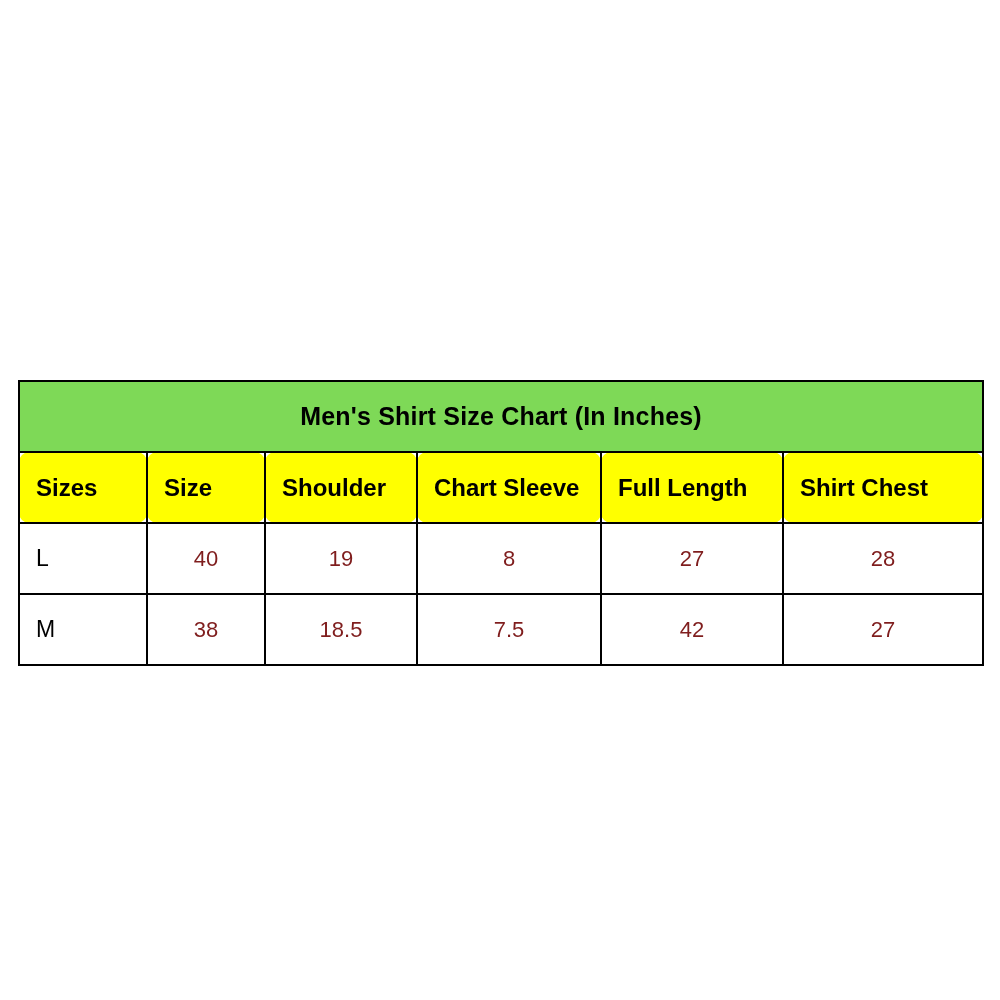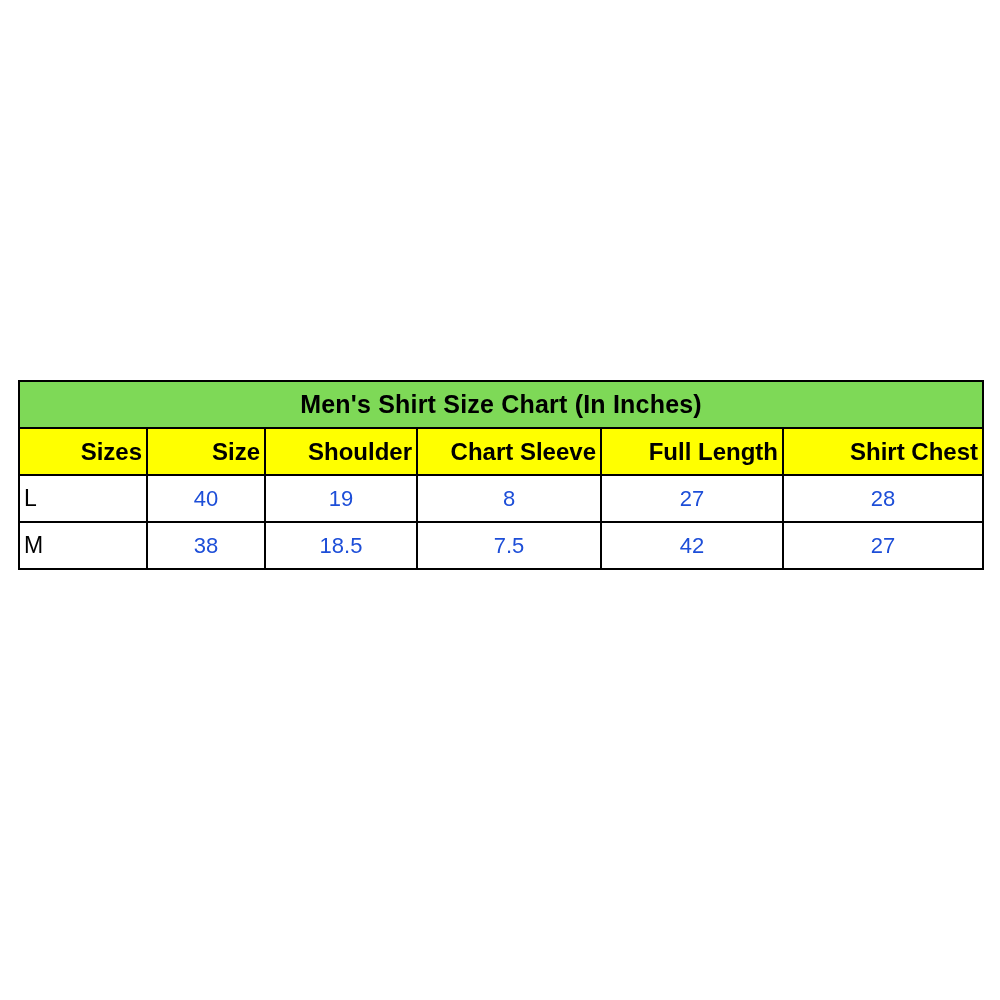--- a/index.html
+++ b/index.html
@@ -24,52 +24,53 @@
     top: 380px;
     width: 964px;
   }
   table.size-chart {
     width: 964px;
     border-collapse: collapse;
     table-layout: fixed;
   }
   table.size-chart td {
     border: 2px solid #000000;
-    padding: 4px;
+    padding: 16px;
     height: 37px;
     vertical-align: middle;
   }
   td.title-cell {
     background: #7ed957;
     text-align: center;
     font-weight: bold;
     font-size: 25px;
     color: #000000;
     height: 46px;
     letter-spacing: 0.2px;
   }
   td.header-cell {
     background: #ffff00;
     font-weight: bold;
     font-size: 24px;
     color: #000000;
     height: 41px;
     padding-left: 7px;
-    text-align: right;
+    text-align: left;
+    border-radius: 10px;
   }
   td.size-cell {
     font-size: 23px;
     color: #000000;
     padding-left: 7px;
     text-align: left;
     background: #ffffff;
   }
   td.value-cell {
     font-size: 22px;
-    color: #1d4ed8;
+    color: #7f1d1d;
     text-align: center;
     background: #ffffff;
   }
   
   col.c0 { width: 128px; }
   col.c1 { width: 118px; }
   col.c2 { width: 152px; }
   col.c3 { width: 184px; }
   col.c4 { width: 182px; }
   col.c5 { width: 200px; }

